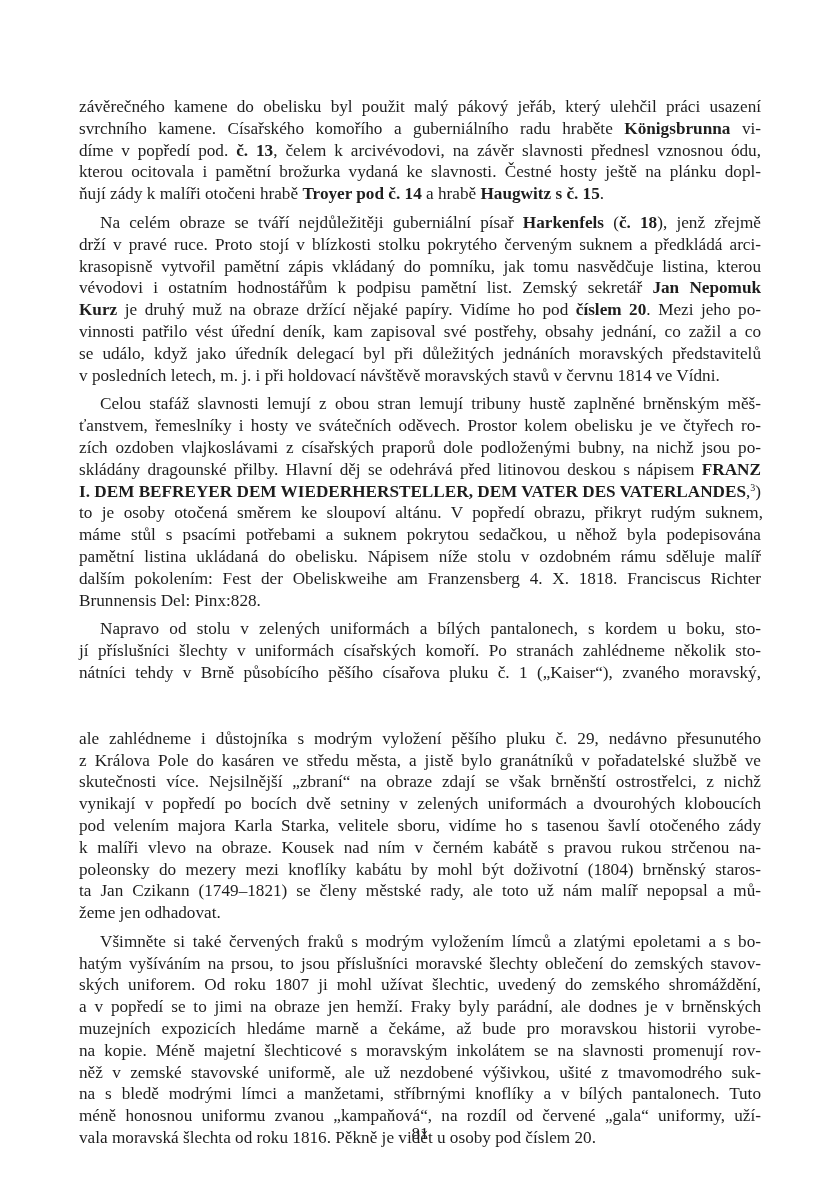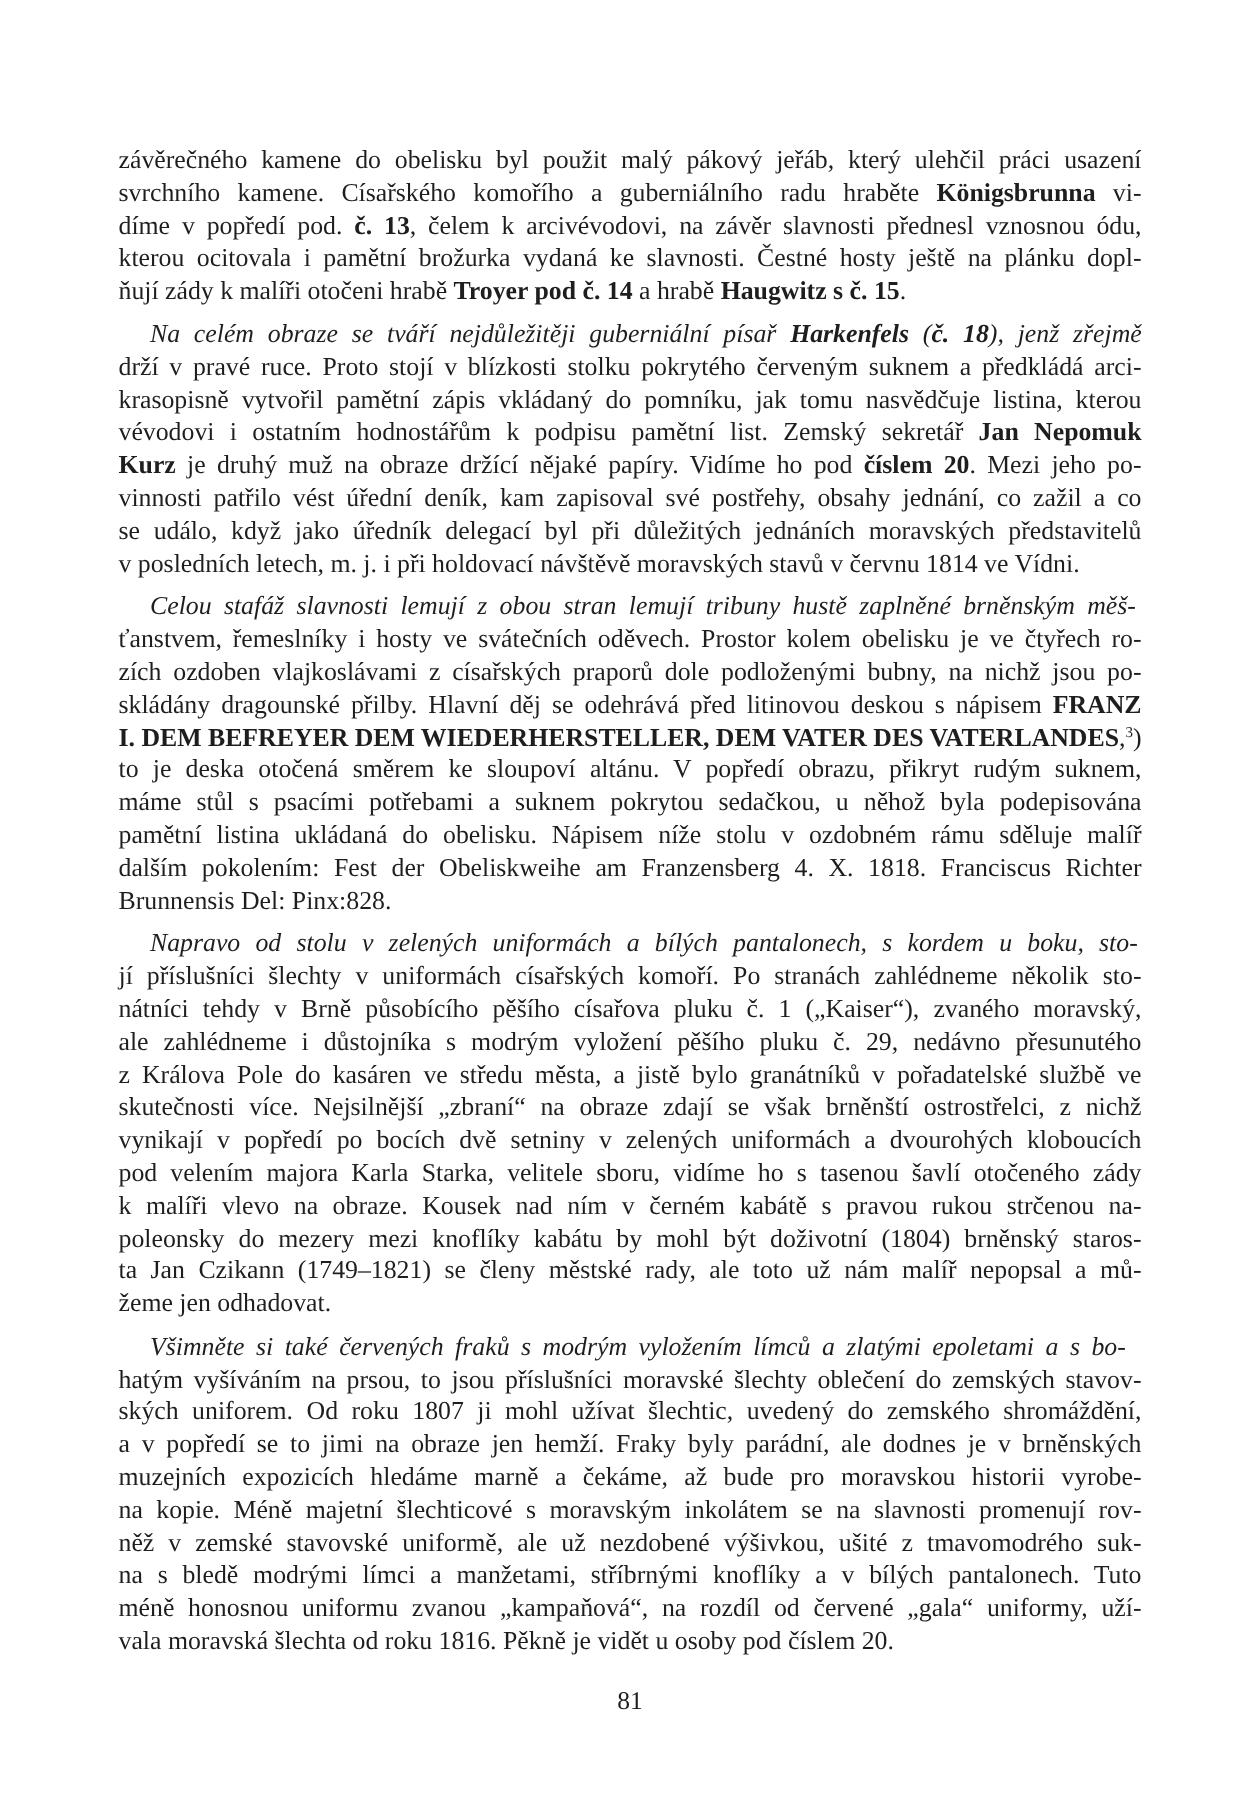--- a/index.html
+++ b/index.html
@@ -7,21 +7,21 @@
   .page {
     position: absolute; left: 79px; top: 96px; width: 682px;
     font-family: "Liberation Serif", "DejaVu Serif", serif;
     font-size: 17.2px; color: #1e1e1e;
   }
   .para { margin: 0 0 7px 0; }
   .line {
     display: block; height: 21.8px; line-height: 21.8px;
     text-align: justify; text-align-last: justify; white-space: nowrap;
   }
-  .line.indent { padding-left: 21px; font-style: italic; }
+  .line.indent { padding-left: 21px; }
   .line.last { text-align-last: left; }
   b { font-weight: bold; }
   sup { font-size: 10px; vertical-align: 6px; line-height: 0; }
   .pagenum {
     position: absolute; left: 0; width: 840px; top: 1124px; text-align: center;
     font-family: "Liberation Serif", "DejaVu Serif", serif; font-size: 17px; color: #1e1e1e;
   }
 </style>
 </head>
 <body>
@@ -43,31 +43,31 @@
       <span class="line" style="white-space: nowrap; text-align: left; text-align-last: left; word-spacing: 3.68862px;"><span>vinnosti patřilo vést úřední deník, kam zapisoval své postřehy, obsahy jednání, co zažil a co</span></span>
       <span class="line" style="white-space: nowrap; text-align: right; text-align-last: left; word-spacing: 4.8125px;"><span>se událo, když jako úředník delegací byl při důležitých jednáních moravských představitelů</span></span>
       <span class="line last" style="white-space: nowrap; text-align: left; text-align-last: left;"><span>v posledních letech, m. j. i při holdovací návštěvě moravských stavů v červnu 1814 ve Vídni.</span></span>
     </div>
     <div class="para">
       <span class="line indent" style="white-space: nowrap; text-align: left; text-align-last: left; word-spacing: 3.92969px;"><span>Celou stafáž slavnosti lemují z obou stran lemují tribuny hustě zaplněné brněnským měš-</span></span>
       <span class="line" style="white-space: nowrap; text-align: left; text-align-last: left; word-spacing: 2.95433px;"><span>ťanstvem, řemeslníky i hosty ve svátečních oděvech. Prostor kolem obelisku je ve čtyřech ro-</span></span>
       <span class="line" style="white-space: nowrap; text-align: left; text-align-last: left; word-spacing: 3.58724px;"><span>zích ozdoben vlajkoslávami z císařských praporů dole podloženými bubny, na nichž jsou po-</span></span>
       <span class="line" style="white-space: nowrap; text-align: left; text-align-last: left; word-spacing: 3.02604px;"><span>skládány dragounské přilby. Hlavní děj se odehrává před litinovou deskou s nápisem </span><b>FRANZ</b></span>
       <span class="line" style="white-space: nowrap; text-align: left; text-align-last: left; letter-spacing: -0.00473485px;"><b>I. DEM BEFREYER DEM WIEDERHERSTELLER, DEM VATER DES VATERLANDES</b><span>,</span><sup>3</sup><span>)</span></span>
-      <span class="line" style="white-space: nowrap; text-align: left; text-align-last: left; word-spacing: 5.14543px;"><span>to je deska otočená směrem ke sloupoví altánu. V popředí obrazu, přikryt rudým suknem,</span></span>
+      <span class="line" style="white-space: nowrap; text-align: left; text-align-last: left; word-spacing: 5.14543px;"><span>to je osoby otočená směrem ke sloupoví altánu. V popředí obrazu, přikryt rudým suknem,</span></span>
       <span class="line" style="white-space: nowrap; text-align: left; text-align-last: left; word-spacing: 5.72005px;"><span>máme stůl s psacími potřebami a suknem pokrytou sedačkou, u něhož byla podepisována</span></span>
       <span class="line" style="white-space: nowrap; text-align: left; text-align-last: left; word-spacing: 5.64062px;"><span>pamětní listina ukládaná do obelisku. Nápisem níže stolu v ozdobném rámu sděluje malíř</span></span>
       <span class="line" style="white-space: nowrap; text-align: left; text-align-last: left; word-spacing: 5.44176px;"><span>dalším pokolením: Fest der Obeliskweihe am Franzensberg 4. X. 1818. Franciscus Richter</span></span>
       <span class="line last" style="white-space: nowrap; text-align: left; text-align-last: left;"><span>Brunnensis Del: Pinx:828.</span></span>
     </div>
     <div class="para">
       <span class="line indent" style="white-space: nowrap; text-align: left; text-align-last: left; word-spacing: 5.86899px;"><span>Napravo od stolu v zelených uniformách a bílých pantalonech, s kordem u boku, sto-</span></span>
       <span class="line" style="white-space: nowrap; text-align: left; text-align-last: left; word-spacing: 5.06818px;"><span>jí příslušníci šlechty v uniformách císařských komoří. Po stranách zahlédneme několik sto-</span></span>
       <span class="line" style="white-space: nowrap; text-align: left; text-align-last: left; word-spacing: 5.08594px;"><span>nátníci tehdy v Brně působícího pěšího císařova pluku č. 1 („Kaiser“), zvaného moravský,</span></span>
-      <span class="line" style="white-space: nowrap; text-align: right; text-align-last: left; word-spacing: 5.67969px;"><span>ale zahlédneme i důstojníka s modrým vyložení pěšího pluku č. 29, nedávno přesunutého</span></span>
+      <span class="line" style="white-space: nowrap; text-align: right; text-align-last: left; word-spacing: 5.67969px; margin-top: 44px;"><span>ale zahlédneme i důstojníka s modrým vyložení pěšího pluku č. 29, nedávno přesunutého</span></span>
       <span class="line" style="white-space: nowrap; text-align: left; text-align-last: left; word-spacing: 3.72083px;"><span>z Králova Pole do kasáren ve středu města, a jistě bylo granátníků v pořadatelské službě ve</span></span>
       <span class="line" style="white-space: nowrap; text-align: left; text-align-last: left; word-spacing: 5.52734px;"><span>skutečnosti více. Nejsilnější „zbraní“ na obraze zdají se však brněnští ostrostřelci, z nichž</span></span>
       <span class="line" style="white-space: nowrap; text-align: left; text-align-last: left; word-spacing: 5.04557px;"><span>vynikají v popředí po bocích dvě setniny v zelených uniformách a dvourohých kloboucích</span></span>
       <span class="line" style="white-space: nowrap; text-align: left; text-align-last: left; word-spacing: 4.47476px;"><span>pod velením majora Karla Starka, velitele sboru, vidíme ho s tasenou šavlí otočeného zády</span></span>
       <span class="line" style="white-space: nowrap; text-align: left; text-align-last: left; word-spacing: 5.375px;"><span>k malíři vlevo na obraze. Kousek nad ním v černém kabátě s pravou rukou strčenou na-</span></span>
       <span class="line" style="white-space: nowrap; text-align: left; text-align-last: left; word-spacing: 5.04167px;"><span>poleonsky do mezery mezi knoflíky kabátu by mohl být doživotní (1804) brněnský staros-</span></span>
       <span class="line" style="white-space: nowrap; text-align: left; text-align-last: left; word-spacing: 4.68438px;"><span>ta Jan Czikann (1749–1821) se členy městské rady, ale toto už nám malíř nepopsal a mů-</span></span>
       <span class="line last" style="white-space: nowrap; text-align: left; text-align-last: left;"><span>žeme jen odhadovat.</span></span>
     </div>
     <div class="para">

